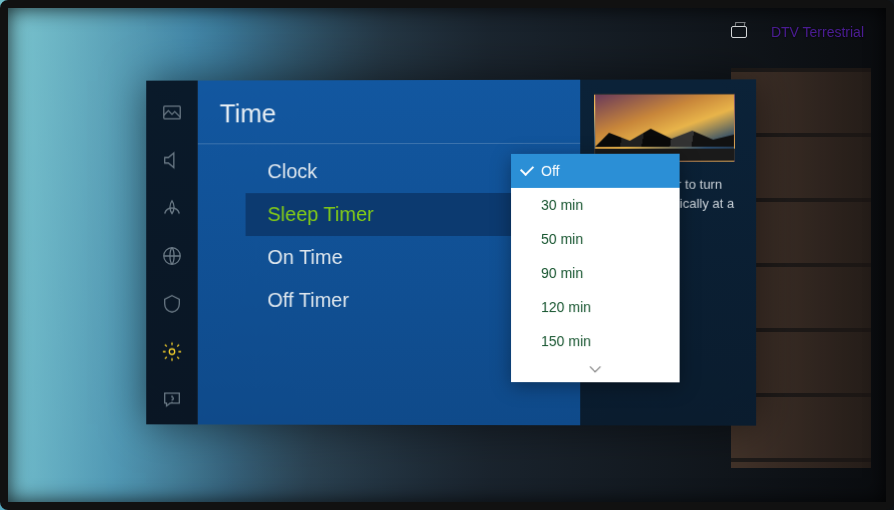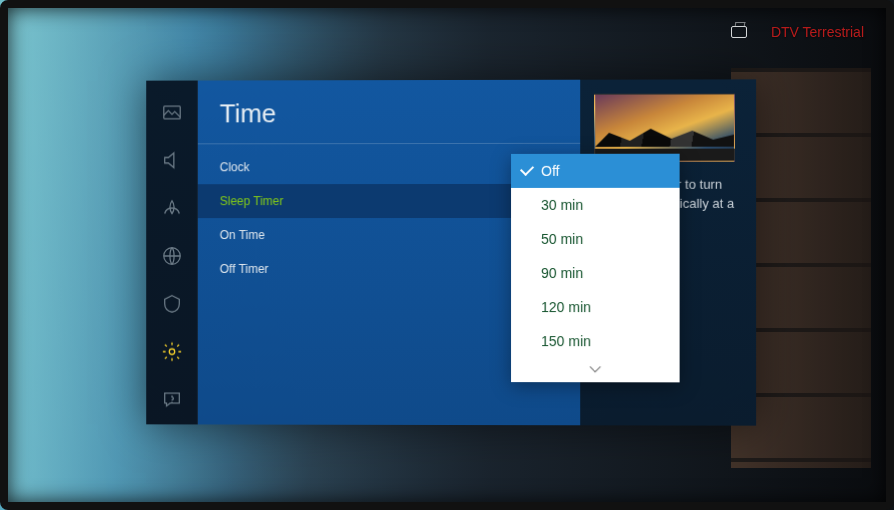--- a/index.html
+++ b/index.html
@@ -25,21 +25,21 @@
   .shelf {
     position: absolute;
     right: 15px; top: 60px; width: 140px; height: 400px;
     background:
       repeating-linear-gradient(to bottom, #2a1f18 0 4px, transparent 4px 65px),
       linear-gradient(90deg, #6a4a35 0%, #3a2a20 100%);
     opacity: 0.55;
   }
   .status-badge {
     position: absolute; top: 24px; right: 30px;
-    color: #b91c1c; font-size: 14px;
+    color: #4c1d95; font-size: 14px;
     display: flex; align-items: center; gap: 24px;
     text-shadow: 0 1px 2px rgba(0,0,0,0.6);
   }
   .tv-icon {
     width: 16px; height: 12px; border: 1.5px solid #d5d8da;
     border-radius: 2px; position: relative; display:inline-block;
   }
   .tv-icon::after{
     content:""; position:absolute; top:-5px; left:3px; width:8px; height:4px;
     border-top:1.5px solid #d5d8da; border-left:1.5px solid #d5d8da; border-right:1.5px solid #d5d8da;
@@ -76,23 +76,24 @@
     background: linear-gradient(180deg, #1257a0 0%, #0f4a8a 100%);
     padding: 14px 0 16px 0;
     position: relative;
   }
   .page-title {
     color: #e6edf3; font-size: 26px; font-weight: 300;
     padding: 4px 22px 14px 22px;
   }
   .divider { height:1px; background: rgba(255,255,255,0.18); margin: 0 0 6px 0;}
   .menu-item {
-    color: #dfe7ee; font-size: 12px;
+    color: #dfe7ee; font-size: 20px;
     padding: 10px 22px;
     cursor: default;
+    margin-left: 48px;
   }
   .menu-item.selected {
     background: #0c3a70;
     color: #84cc16;
   }
 
   
   .popup {
     position: absolute;
     left: 314px; top: 74px;

